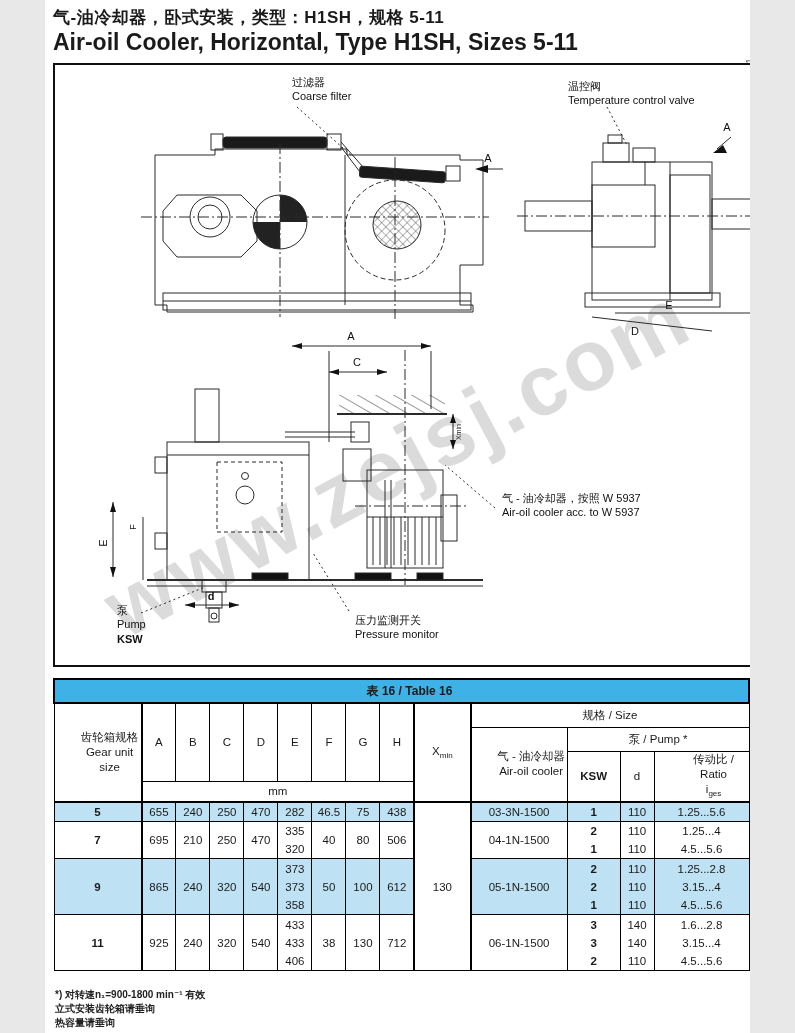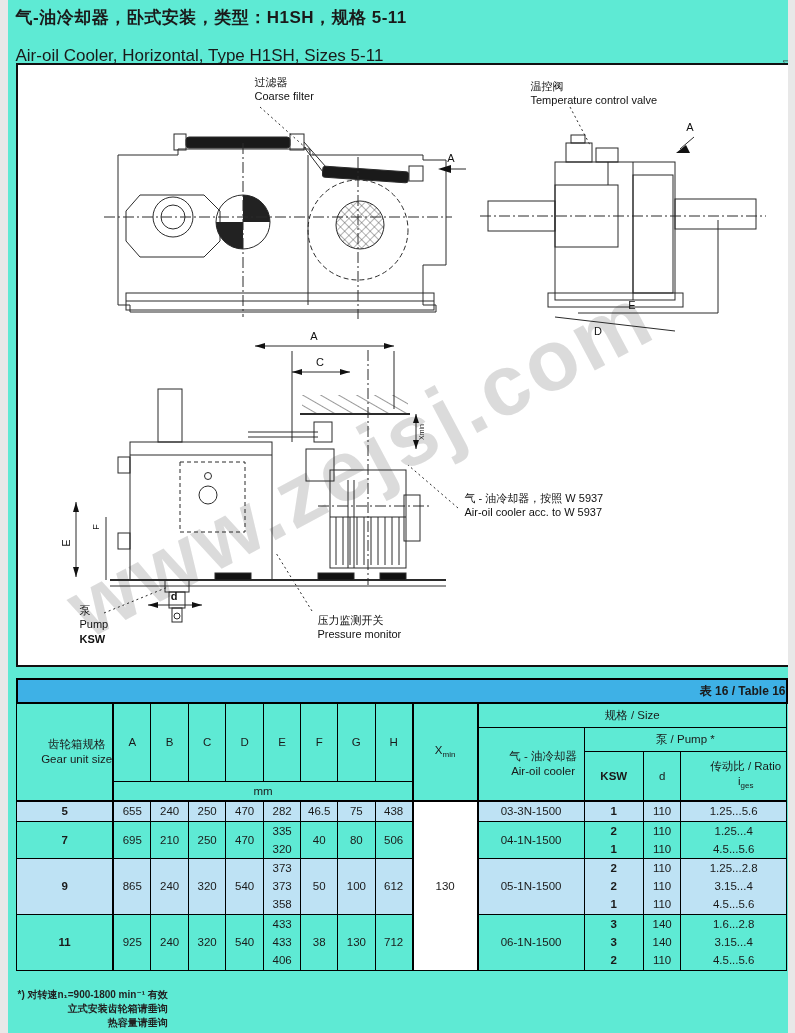--- a/index.html
+++ b/index.html
@@ -1,42 +1,42 @@
 <!DOCTYPE html>
 <html><head>
 <meta charset="utf-8">
 <style>
   html,body{margin:0;padding:0;background:#e8e8e8;}
-  .page{position:relative;width:780px;height:1033px;background:#5eead4;margin:0 auto;
+  .page{position:relative;width:705px;height:1033px;background:#ffffff;margin:0 auto;
         font-family:"Liberation Sans","DejaVu Sans",sans-serif;color:#1a1a1a;overflow:hidden;}
   
   .title-zh{position:absolute;left:8px;top:6px;font-size:17px;font-weight:bold;letter-spacing:.5px;}
-  .title-en{position:absolute;left:8px;top:46px;font-size:17px;font-weight:normal;}
+  .title-en{position:absolute;left:8px;top:29px;font-size:23px;font-weight:bold;}
   .doc-code{position:absolute;right:6px;top:58px;font-size:9px;color:#444;
             transform:rotate(-90deg);transform-origin:top right;letter-spacing:.5px;}
   
   .draw-box{position:absolute;left:8px;top:63px;width:777px;height:600px;border:2px solid #111;background:#fff;}
   .dlabel{position:absolute;font-size:11px;line-height:1.3;color:#111;white-space:nowrap;}
   .dlabel .bold{font-weight:bold;}
   
   .t16{position:absolute;left:8px;top:678px;border-collapse:collapse;table-layout:fixed;}
   .t16 td{border:1px solid #000;text-align:center;vertical-align:middle;font-size:11.5px;padding:0;}
-  .t16 .cap{background:#3eb1e6;text-align:right;padding-left:16px;font-weight:bold;font-size:12px;height:22px;border:2px solid #000;}
+  .t16 .cap{background:#3eb1e6;text-align:center;padding-left:16px;font-weight:bold;font-size:12px;height:22px;border:2px solid #000;}
   .t16 .hz{font-size:11.5px;}
   .t16 .two{line-height:15px;padding-left:24px;}
   .t16 .bold{font-weight:bold;}
   .t16 .blue{background:#bee2f4;}
   .t16 .white{background:#fff;}
   .t16 .ml{white-space:pre-line;line-height:18px;}
   .t16 .thL{border-left:2px solid #000;}
   .t16 .thT{border-top:2px solid #000;}
   sub{font-size:8px;}
   
   .fn{position:absolute;top:988px;font-size:10px;line-height:14px;font-weight:600;color:#222;}
-  .fn-zh{left:10px;text-align:right;} .fn-en{left:420px;}
+  .fn-zh{left:10px;} .fn-en{left:420px;}
   svg text{font-family:"Liberation Sans","DejaVu Sans",sans-serif;}
 </style>
 </head>
 <body>
 
 <div class="page">
 
   <div class="title-zh">气-油冷却器，卧式安装，类型：H1SH，规格 5-11</div>
   <div class="title-en">Air-oil Cooler, Horizontal, Type H1SH, Sizes 5-11</div>
   <div class="doc-code">K20/021</div>

